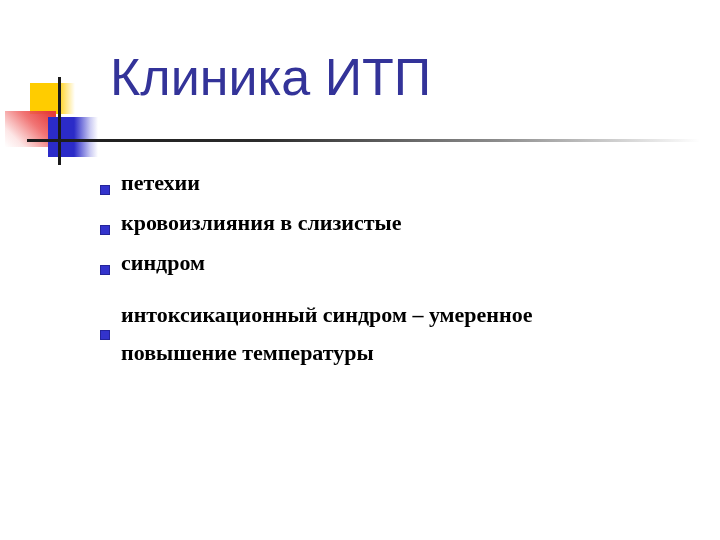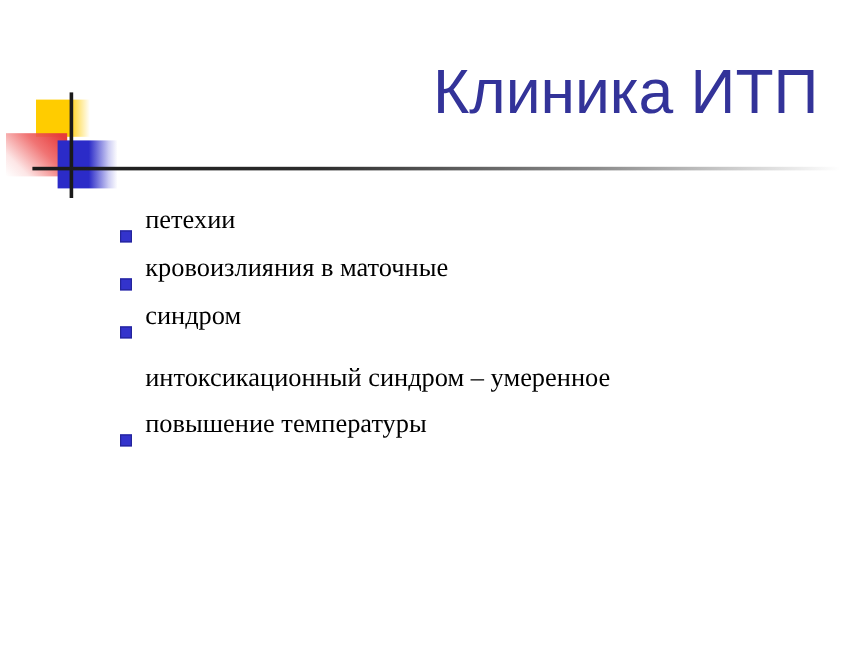--- a/index.html
+++ b/index.html
@@ -15,21 +15,21 @@
     background: var(--background, #ffffff);
     font-family: "Liberation Serif", serif;
   }
 
   
   .title {
     position: absolute;
     left: 110px;
     top: 48px;
     width: 572px;
-    text-align: right;
+    text-align: left;
     font-family: "Liberation Sans", sans-serif;
     font-size: 52px;
     line-height: 58px;
     font-weight: 400;
     color: var(--title_color, #333399);
     white-space: nowrap;
   }
 
   
   .deco-yellow {
@@ -93,26 +93,26 @@
     position: absolute;
     left: 100px;
     top: 164px;
     width: 588px;
     margin: 0;
     padding: 0;
     list-style: none;
   }
   .bullets li {
     display: flex;
-    align-items: flex-end;
+    align-items: center;
     gap: 11px;
     margin-bottom: 2px;
     font-size: 22px;
     line-height: 38px;
-    font-weight: normal;
+    font-weight: bold;
     color: var(--text_color, #000000);
   }
   .bullet-sq {
     flex: 0 0 auto;
     width: 10px;
     height: 10px;
     margin-top: 14px;
     box-sizing: border-box;
     border: 1px solid #24249a;
     background: var(--bullet_color, #3333CC);
@@ -140,21 +140,21 @@
 
   <div class="title">Клиника ИТП</div>
 
   <ul class="bullets">
     <li>
       <span class="bullet-sq"></span>
       <span class="item-text">петехии</span>
     </li>
     <li>
       <span class="bullet-sq"></span>
-      <span class="item-text">кровоизлияния в маточные</span>
+      <span class="item-text">кровоизлияния в слизистые</span>
     </li>
     <li>
       <span class="bullet-sq"></span>
       <span class="item-text">синдром</span>
     </li>
     <li>
       <span class="bullet-sq"></span>
       <span class="item-text">интоксикационный синдром – умеренное повышение температуры</span>
     </li>
   </ul>

